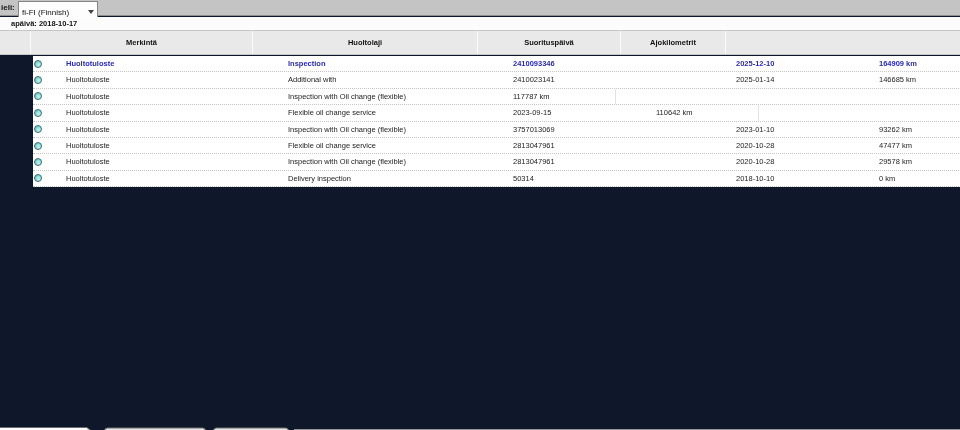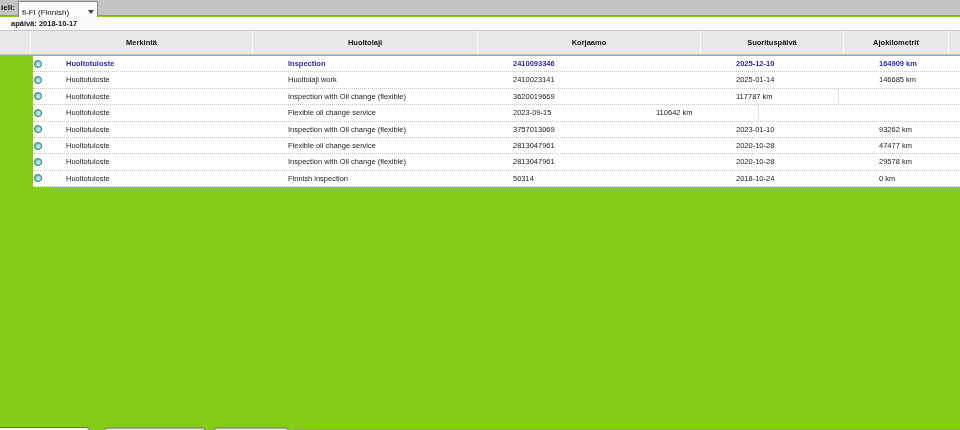--- a/index.html
+++ b/index.html
@@ -1,18 +1,18 @@
 <!DOCTYPE html>
 <html><head>
 <meta charset="utf-8">
 <style>
   * { margin:0; padding:0; box-sizing:border-box; }
   html,body { width:960px; height:430px; overflow:hidden; background:#fff;
               font-family:"Liberation Sans", sans-serif; }
-  .screen { position:relative; width:960px; height:430px; background:#84cc16; overflow:hidden; }
+  .screen { position:relative; width:960px; height:430px; background:#0f172a; overflow:hidden; }
 
   
   .topbar { position:absolute; left:0; top:0; width:960px; height:16px;
             background:#c4c4c4; border-bottom:1px solid #8f8f8f; }
   .lang-label { position:absolute; left:1px; top:3px; font-size:8px; font-weight:bold; color:#111; }
   .lang-select { position:absolute; left:18px; top:1px; width:80px; height:13px;
                  background:#fdfdfd; border:1px solid #868686;
                  display:flex; align-items:center; padding:10px 3px; cursor:default; }
   .lang-select .val { font-size:8px; color:#111; flex:1; white-space:nowrap; overflow:hidden; }
   .chev { width:0; height:0; border-left:3px solid transparent; border-right:3px solid transparent;
@@ -69,21 +69,20 @@
   </div>
 
   <div class="subbar">
     <span class="date-line">apäivä: 2018-10-17</span>
   </div>
 
   <div class="thead">
     <div class="hcell c0"></div>
     <div class="hcell c1">Merkintä</div>
     <div class="hcell c2">Huoltolaji</div>
-    <div class="hcell c3">Korjaamo</div>
     <div class="hcell c4">Suorituspäivä</div>
     <div class="hcell c5">Ajokilometrit</div>
     <div class="hcell c6"></div>
   </div>
 
   <div class="rows">
 
     <div class="trow hl">
       <div class="tcell c0 icon-cell">
           <span class="row-icon"></span>
@@ -94,34 +93,33 @@
       <div class="tcell c4">2025-12-10</div>
       <div class="tcell c5">164909 km</div>
       <div class="tcell c6"></div>
     </div>
 
     <div class="trow">
       <div class="tcell c0 icon-cell">
           <span class="row-icon"></span>
         </div>
       <div class="tcell c1 link">Huoltotuloste</div>
-      <div class="tcell c2">Huoltolaji work</div>
+      <div class="tcell c2">Additional with</div>
       <div class="tcell c3">2410023141</div>
       <div class="tcell c4">2025-01-14</div>
       <div class="tcell c5">146685 km</div>
       <div class="tcell c6"></div>
     </div>
 
     <div class="trow">
       <div class="tcell c0 icon-cell">
           <span class="row-icon"></span>
         </div>
       <div class="tcell c1 link">Huoltotuloste</div>
       <div class="tcell c2">Inspection with Oil change (flexible)</div>
-      <div class="tcell c3">3620019669</div>
       <div class="tcell c5">117787 km</div>
       <div class="tcell c6"></div>
     </div>
 
     <div class="trow">
       <div class="tcell c0 icon-cell">
           <span class="row-icon"></span>
         </div>
       <div class="tcell c1 link">Huoltotuloste</div>
       <div class="tcell c2">Flexible oil change service</div>
@@ -164,23 +162,23 @@
       <div class="tcell c4">2020-10-28</div>
       <div class="tcell c5">29578 km</div>
       <div class="tcell c6"></div>
     </div>
 
     <div class="trow">
       <div class="tcell c0 icon-cell">
           <span class="row-icon"></span>
         </div>
       <div class="tcell c1 link">Huoltotuloste</div>
-      <div class="tcell c2">Finnish inspection</div>
+      <div class="tcell c2">Delivery inspection</div>
       <div class="tcell c3">50314</div>
-      <div class="tcell c4">2018-10-24</div>
+      <div class="tcell c4">2018-10-10</div>
       <div class="tcell c5">0 km</div>
       <div class="tcell c6"></div>
     </div>
 
   </div>
 
   <div class="tabbar">
     <svg width="960" height="9" viewBox="0 0 960 9">
       <polygon points="0,2 87,2 96,9 0,9" fill="#ffffff"></polygon>
       <path d="M0,1.5 H87 L96.5,9" fill="none" stroke="#6e6e6e" stroke-width="1"></path>

